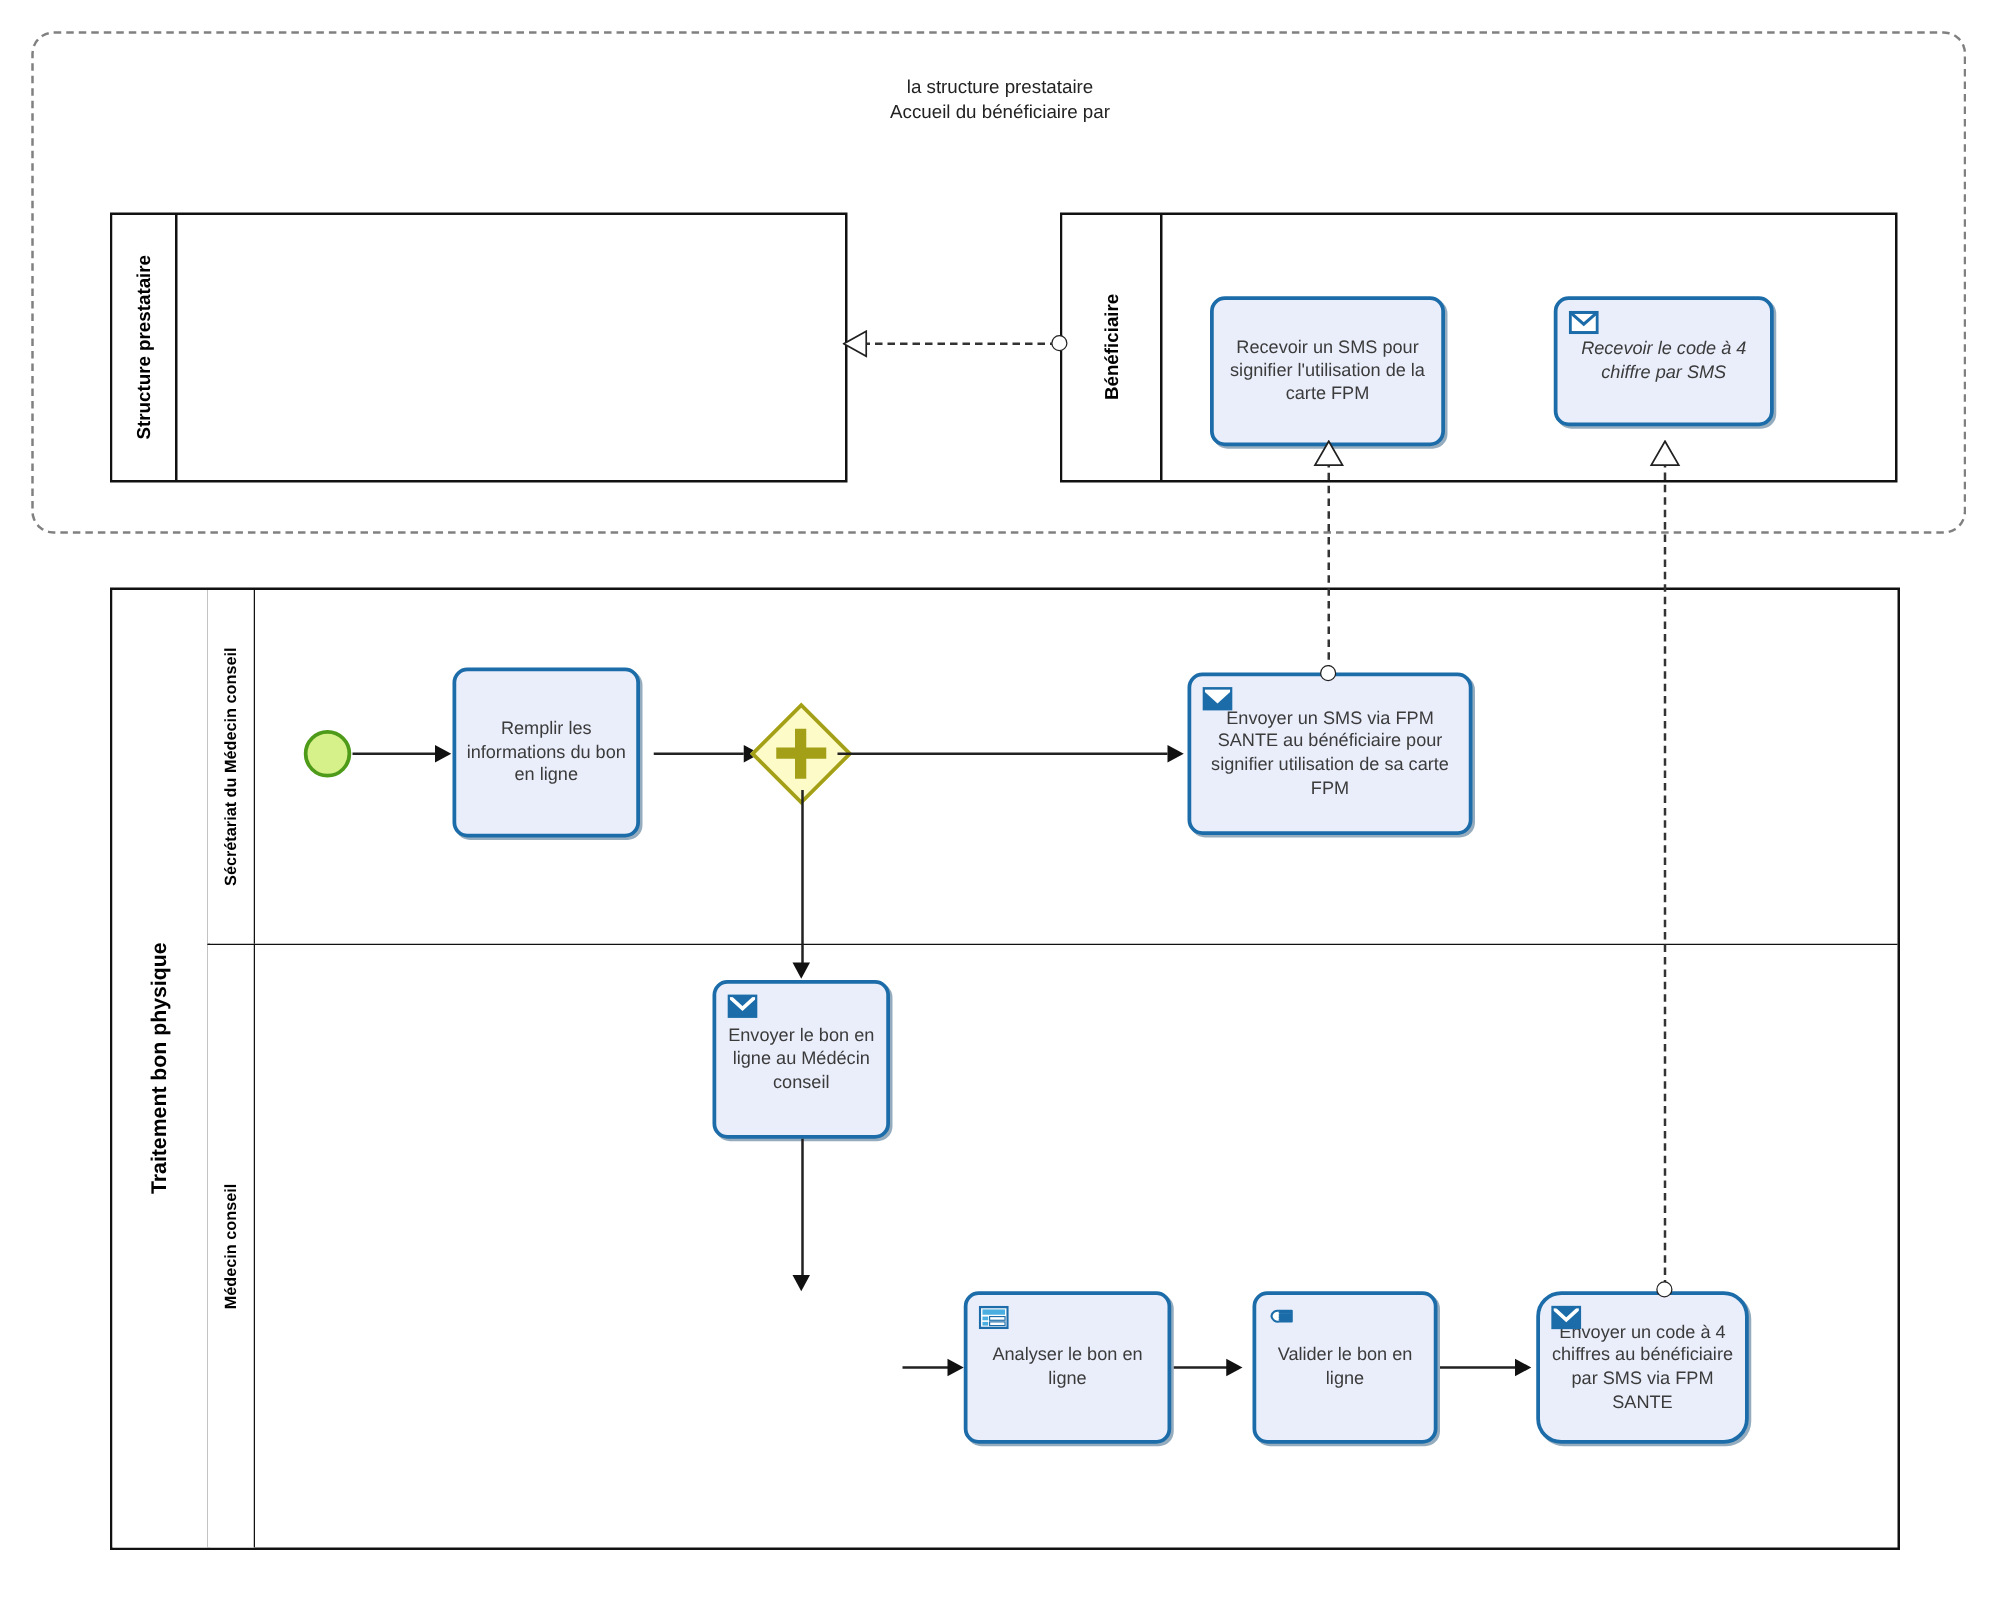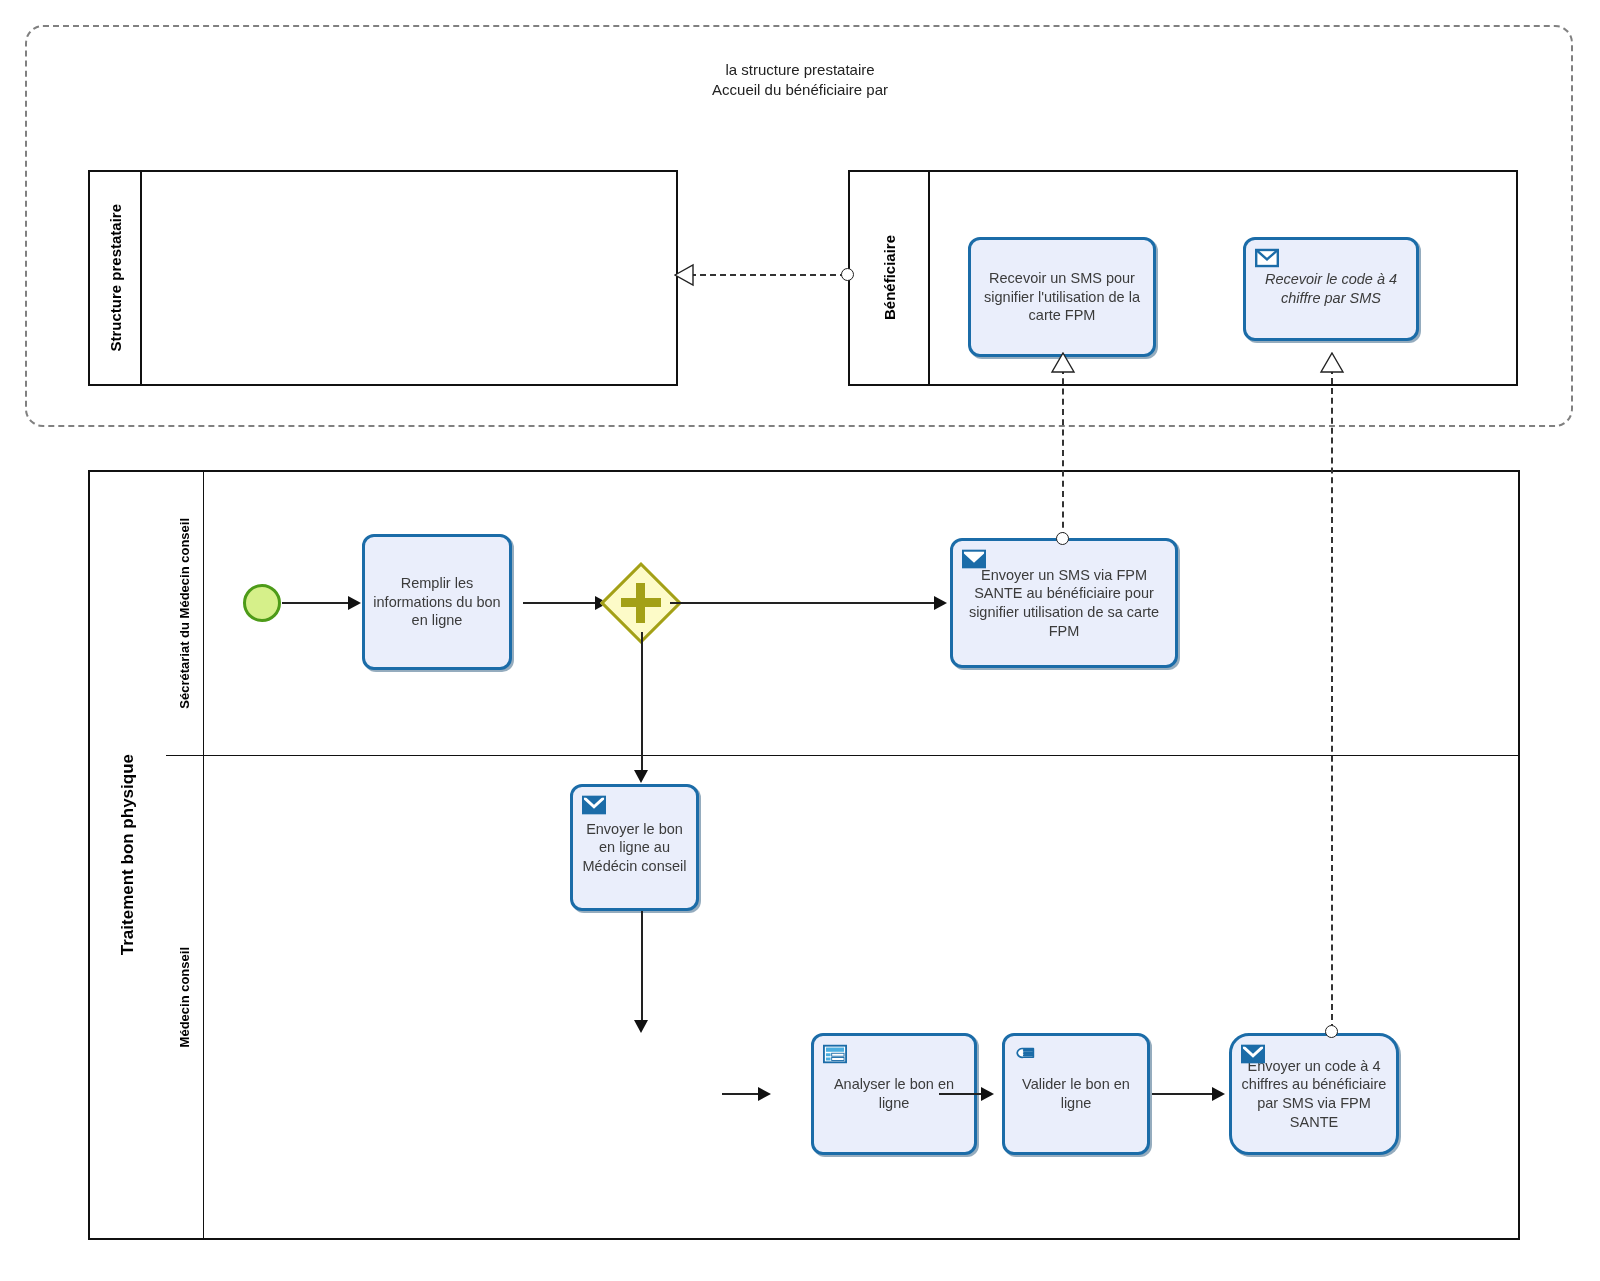--- a/index.html
+++ b/index.html
@@ -185,37 +185,37 @@
     </svg>
     <div class="task-label">Envoyer un SMS via FPM SANTE au bénéficiaire pour signifier utilisation de sa carte FPM</div>
   </div>
 
   <div class="msg-v" style="left:1062px;top:368px;height:170px;"></div>
   <div class="msg-dot" style="left:1056px;top:532px;"></div>
   <svg class="msg-arrow-up" style="left:1050px;top:352px;" width="26" height="22" viewBox="0 0 26 22">
     <polygon points="13,1 24,20 2,20" fill="#ffffff" stroke="#222" stroke-width="1.4"></polygon>
   </svg>
 
-  <div class="task" style="left:570px;top:784px;width:129px;height:127px;">
+  <div class="task" style="left:570px;top:784px;width:142px;height:127px;">
     <svg class="task-icon" viewBox="0 0 26 20">
       <rect x="1" y="1" width="24" height="18" fill="#1b6ca8"></rect>
       <polyline points="1,1 13,12 25,1" fill="none" stroke="#ffffff" stroke-width="3.2"></polyline>
       <rect x="1" y="1" width="24" height="18" fill="none" stroke="#1b6ca8" stroke-width="2.2"></rect>
     </svg>
     <div class="task-label">Envoyer le bon en ligne au Médécin conseil</div>
   </div>
 
   <div class="flow-v" style="left:641px;top:911px;height:113px;"></div>
   <div class="arrow-d" style="left:634px;top:1020px;"></div>
 
 
   <div class="flow-h" style="left:722px;top:1093px;width:38px;"></div>
   <div class="arrow-r" style="left:758px;top:1087px;"></div>
 
-  <div class="task" style="left:771px;top:1033px;width:166px;height:122px;margin-left:40px;">
+  <div class="task" style="left:771px;top:1033px;width:166px;height:122px;">
     <svg class="task-icon" viewBox="0 0 26 20">
       <rect x="1" y="1" width="24" height="18" fill="#ffffff" stroke="#1b6ca8" stroke-width="2"></rect>
       <rect x="3.2" y="3" width="19.6" height="4.6" fill="#4aaee0"></rect>
       <rect x="3.2" y="9.2" width="5" height="3.2" fill="#4aaee0"></rect>
       <rect x="9.4" y="9.2" width="13.4" height="3.2" fill="#ffffff" stroke="#1b6ca8" stroke-width="1"></rect>
       <rect x="3.2" y="13.8" width="5" height="3.2" fill="#4aaee0"></rect>
       <rect x="9.4" y="13.8" width="13.4" height="3.2" fill="#ffffff" stroke="#1b6ca8" stroke-width="1"></rect>
     </svg>
     <div class="task-label">Analyser le bon en ligne</div>
   </div>

